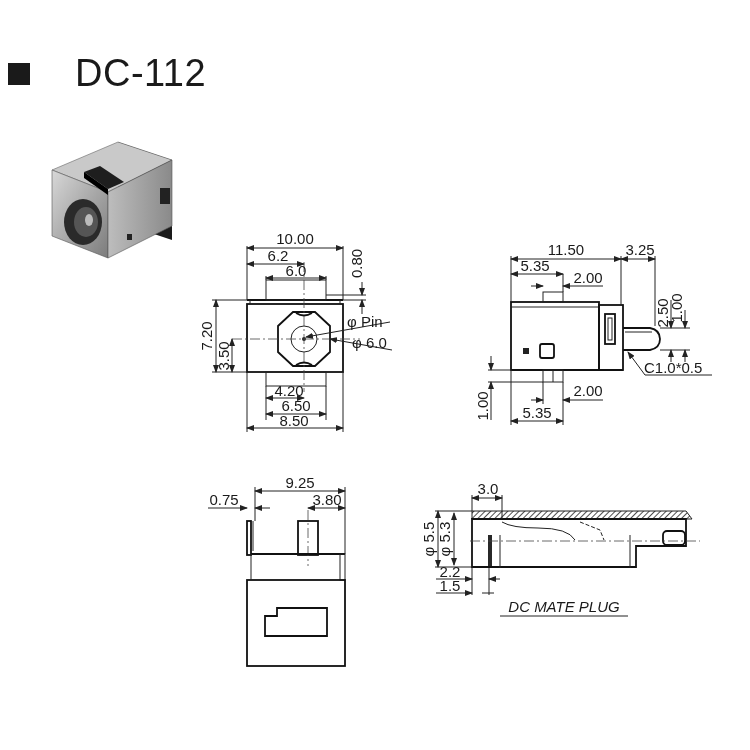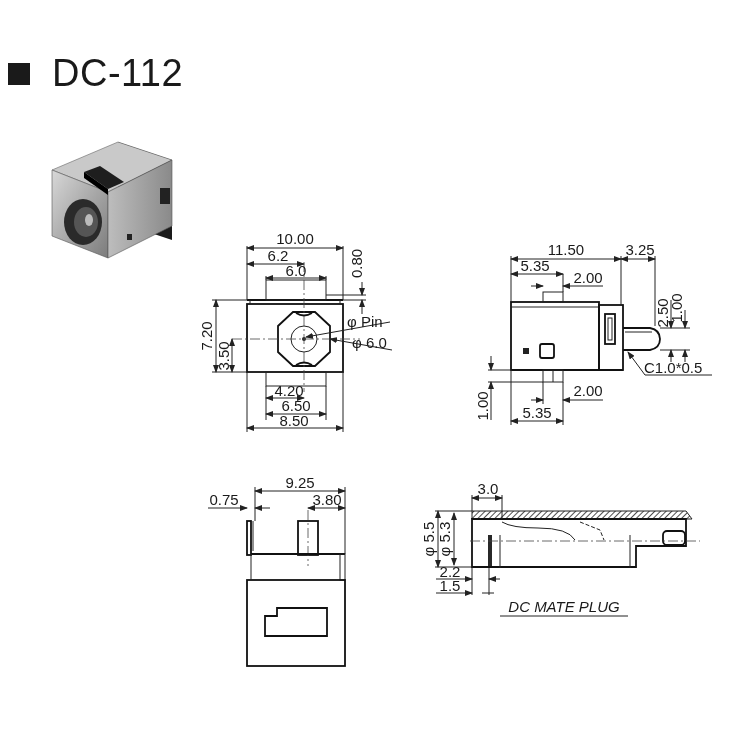--- a/index.html
+++ b/index.html
@@ -1,18 +1,18 @@
 <!DOCTYPE html>
 <html><head>
 <meta charset="utf-8">
 <style>
   html, body { margin:0; padding:0; background:#ffffff; }
   body { width:750px; height:750px; position:relative; overflow:hidden;
          font-family:"Liberation Sans", sans-serif; color:#1a1a1a; }
-  .title { position:absolute; left:8px; top:52px; display:flex; align-items:center; }
+  .title { position:absolute; left:8px; top:52px; display:flex; align-items:center;gap:23px; }
   .title .bullet { width:22px; height:22px; background:#1a1a1a; margin-right:22px; }
   .title .text { font-size:38px; letter-spacing:0.5px; color:#1a1a1a; }
   svg.drawing { position:absolute; left:0; top:0; }
   .dim { font-family:"Liberation Sans", sans-serif; font-size:15px; fill:#1a1a1a; }
   .cap { font-family:"Liberation Sans", sans-serif; font-size:15px; fill:#1a1a1a; font-style:italic; }
   .ln { stroke:#222; stroke-width:1; fill:none; }
   .thick { stroke:#111; stroke-width:1.8; fill:none; }
   .cl { stroke:#444; stroke-width:0.8; stroke-dasharray:10 3 2 3; fill:none; }
 </style>
 </head>

